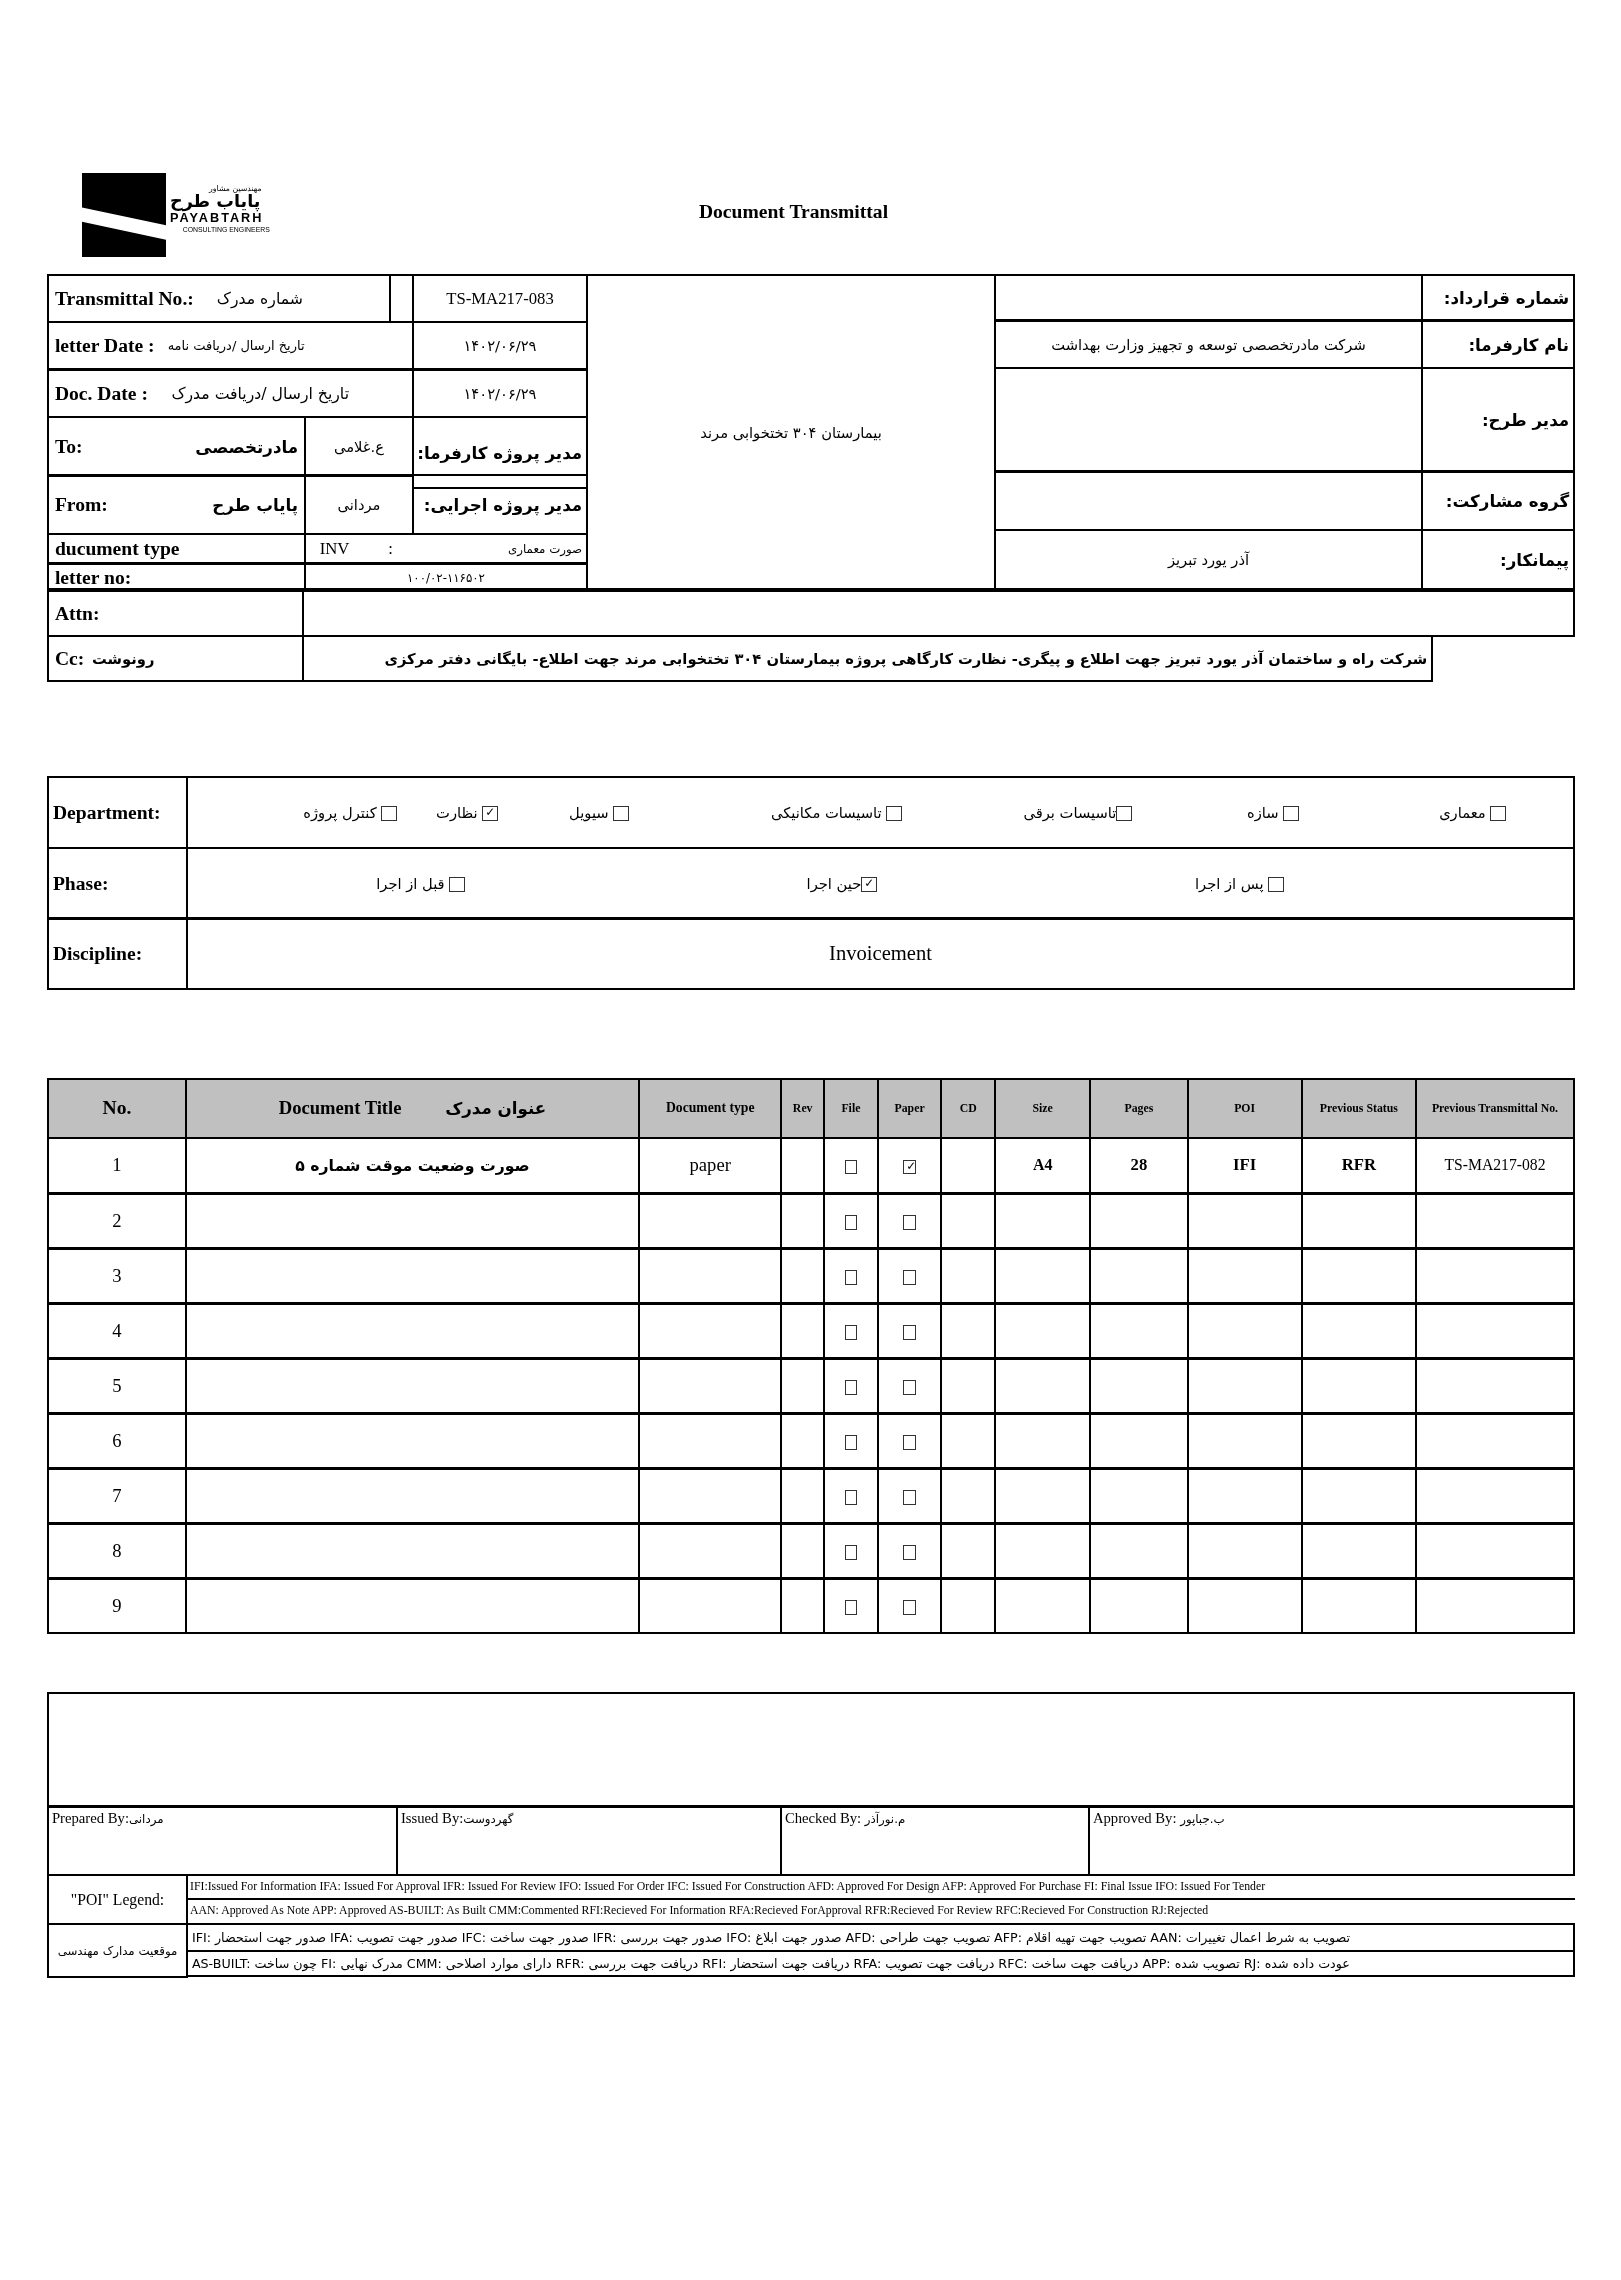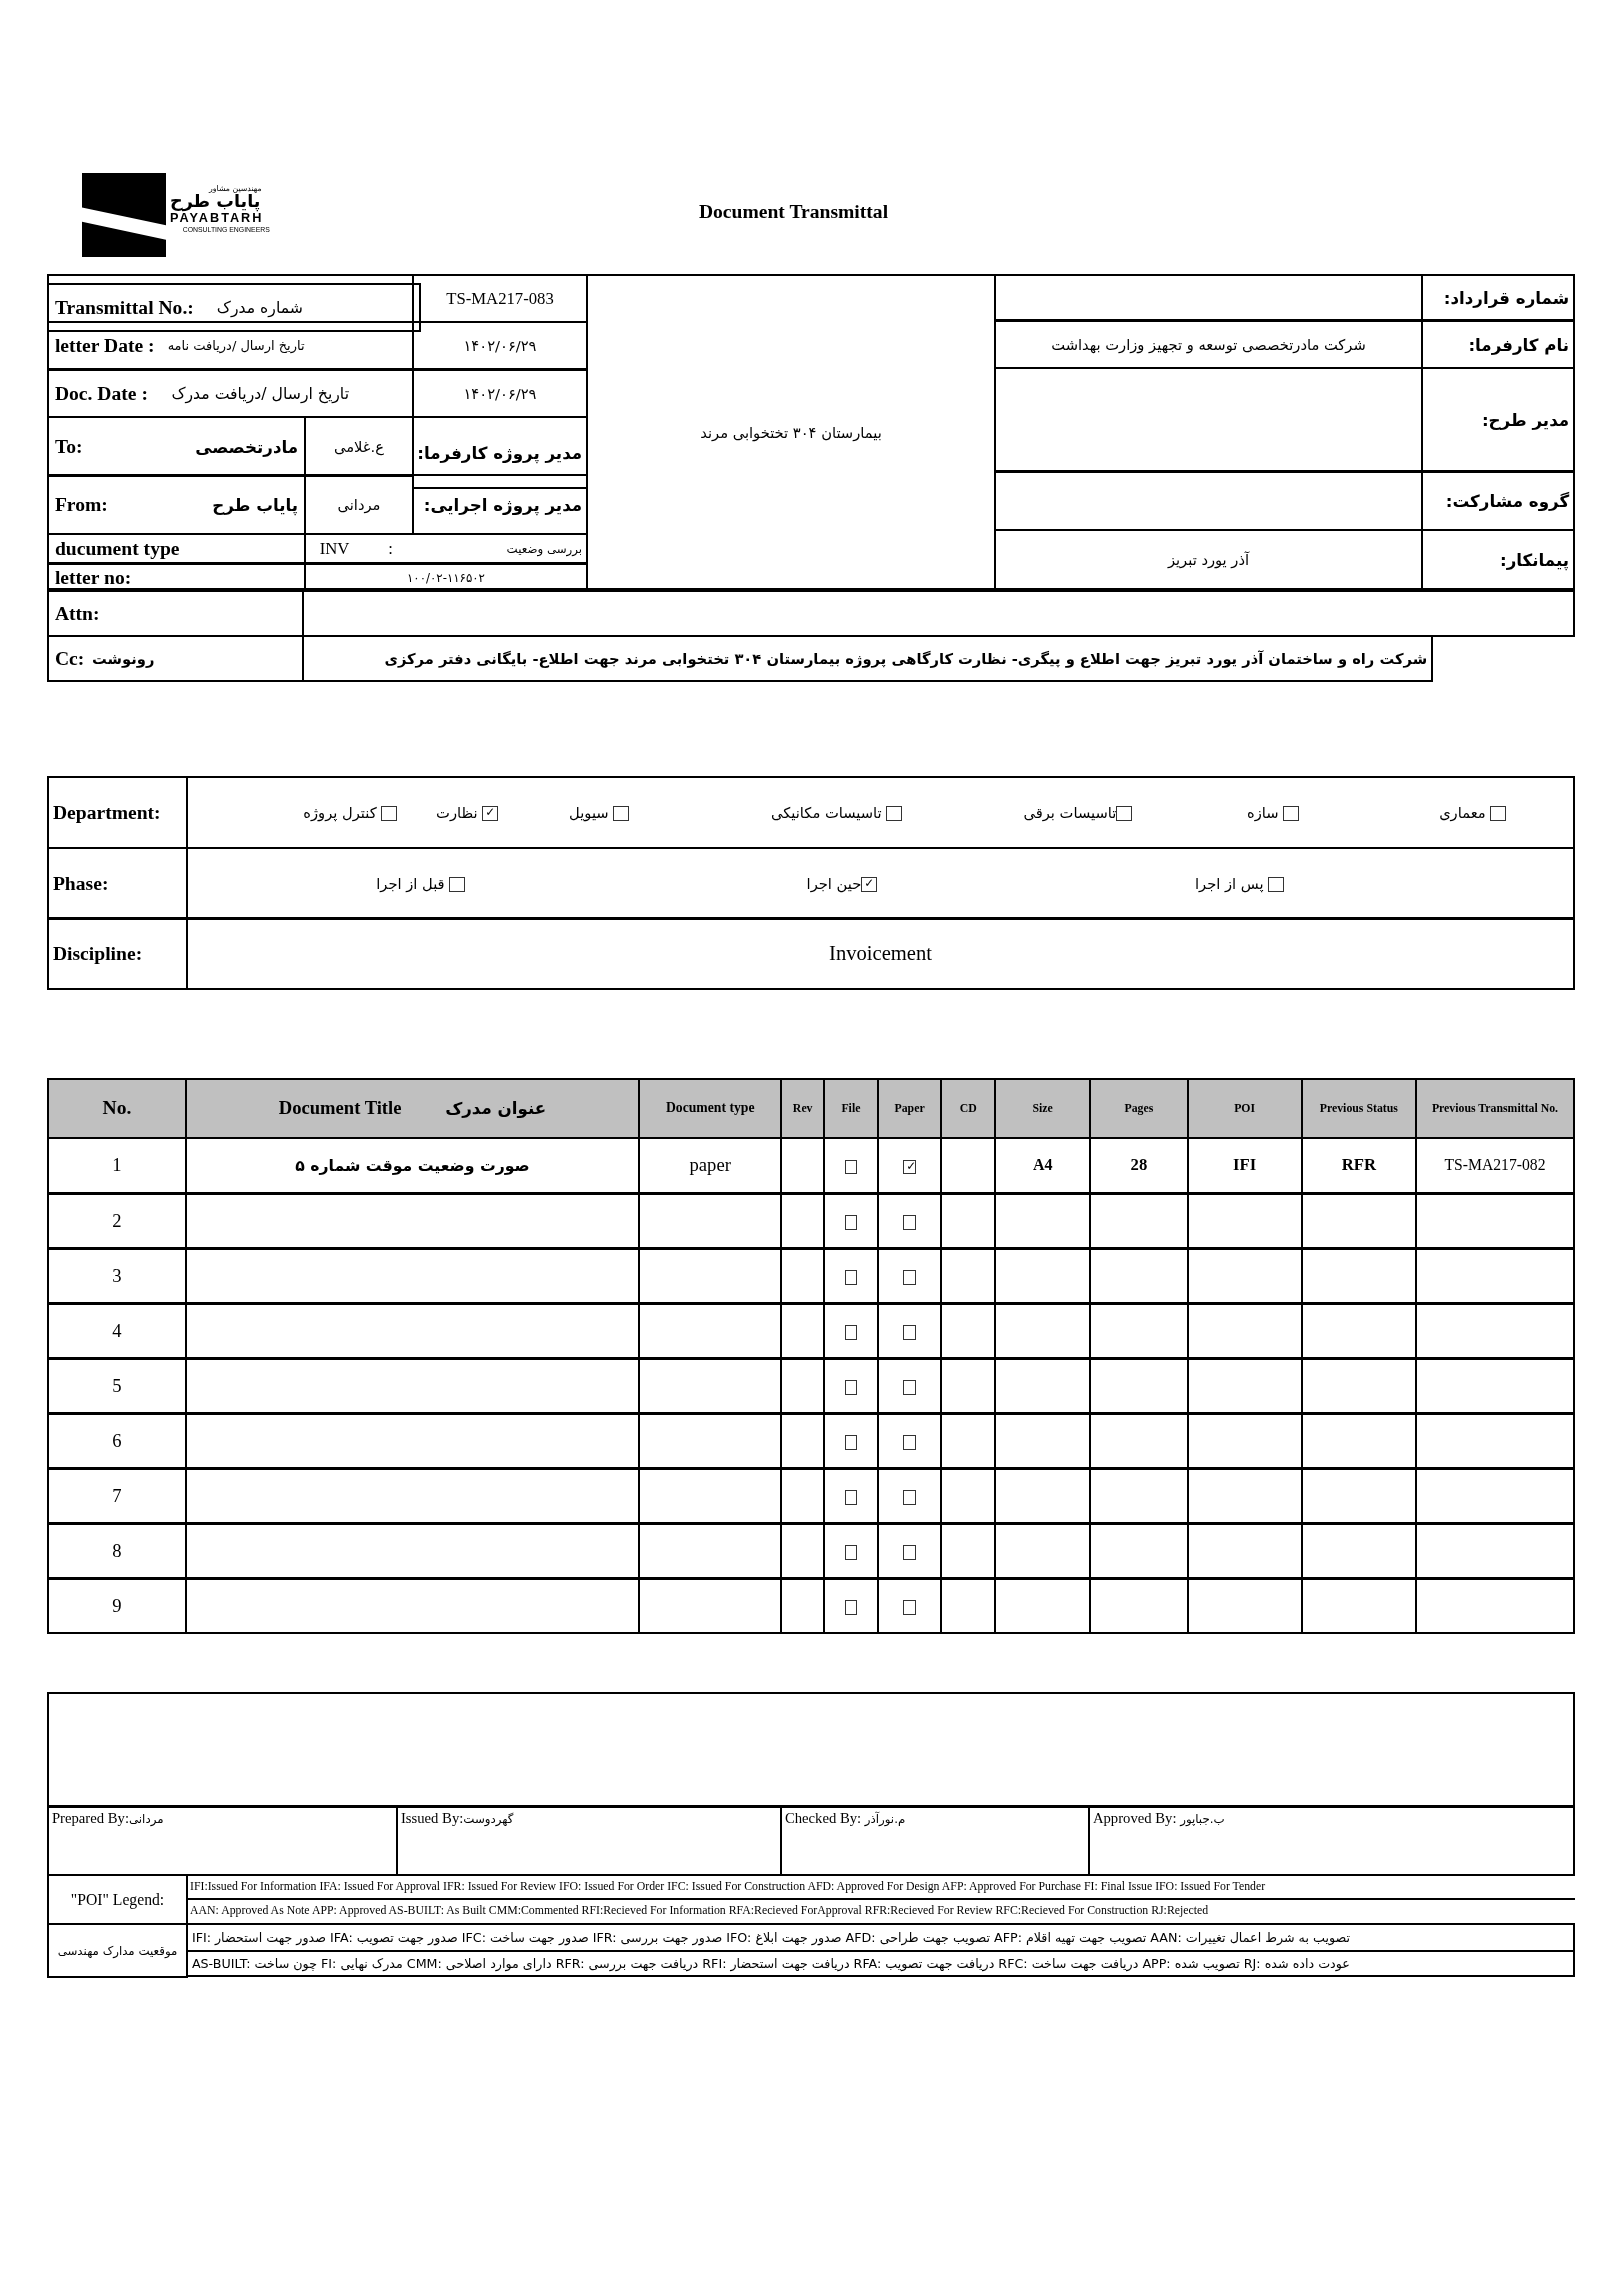--- a/index.html
+++ b/index.html
@@ -53,21 +53,21 @@
 <div class="abs logo-text">
   <div class="logo-fa-small">مهندسین مشاور</div>
   <div class="logo-fa">پایاب طرح</div>
   <div class="logo-en">PAYABTARH</div>
   <div class="logo-sub">CONSULTING ENGINEERS</div>
 </div>
 <div class="abs doc-title">Document Transmittal</div>
 
 <div class="abs hdr-frame"></div>
 
-<div class="cell" style="left:47px;top:283px;width:374px;height:49px;padding-left:5.9px;justify-content:flex-end;">
+<div class="cell" style="left:47px;top:274px;width:344px;height:49px;padding-left:5.9px;justify-content:flex-end;">
   <span class="lbl-en">Transmittal No.:</span>
   <span class="lbl-fa" style="font-weight:normal;font-size:15.7px;margin-right:auto;margin-left:23px;">شماره مدرک</span>
 </div>
 <div class="cell" style="left:412px;top:274px;width:176px;height:49px;justify-content:center;">
   <span class="val-en">TS-MA217-083</span>
 </div>
 
 <div class="cell" style="left:47px;top:321px;width:367px;height:49px;padding-left:5.9px;">
   <span class="lbl-en">letter Date :</span>
   <span class="lbl-fa" style="font-weight:normal;font-size:13px;margin-left:13px;">تاریخ ارسال /دریافت نامه</span>
@@ -105,21 +105,21 @@
 <div class="cell" style="left:412px;top:474px;width:176px;height:61px;justify-content:flex-end;padding-right:3.9px;">
   <span class="lbl-fa">مدیر پروژه اجرایی:</span>
 </div>
 
 <div class="cell" style="left:47px;top:533px;width:259px;height:31px;padding-left:5.9px;">
   <span class="lbl-en">ducument type</span>
 </div>
 <div class="cell" style="left:304px;top:533px;width:284px;height:31px;padding:0 3.9px 0 13.7px;">
   <span class="val-en">INV</span>
   <span class="val-en" style="margin-left:39px;">:</span>
-  <span class="fa-small" style="margin-left:auto;">بررسی وضعیت</span>
+  <span class="fa-small" style="margin-left:auto;">صورت معماری</span>
 </div>
 
 <div class="cell" style="left:47px;top:563px;width:259px;height:29px;padding-left:5.9px;">
   <span class="lbl-en">letter no:</span>
 </div>
 <div class="cell" style="left:304px;top:563px;width:284px;height:29px;justify-content:center;">
   <span class="fa-small">۱۰۰/۰۲-۱۱۶۵۰۲</span>
 </div>
 
 <div class="cell" style="left:586px;top:274px;width:410px;height:316px;justify-content:center;">

